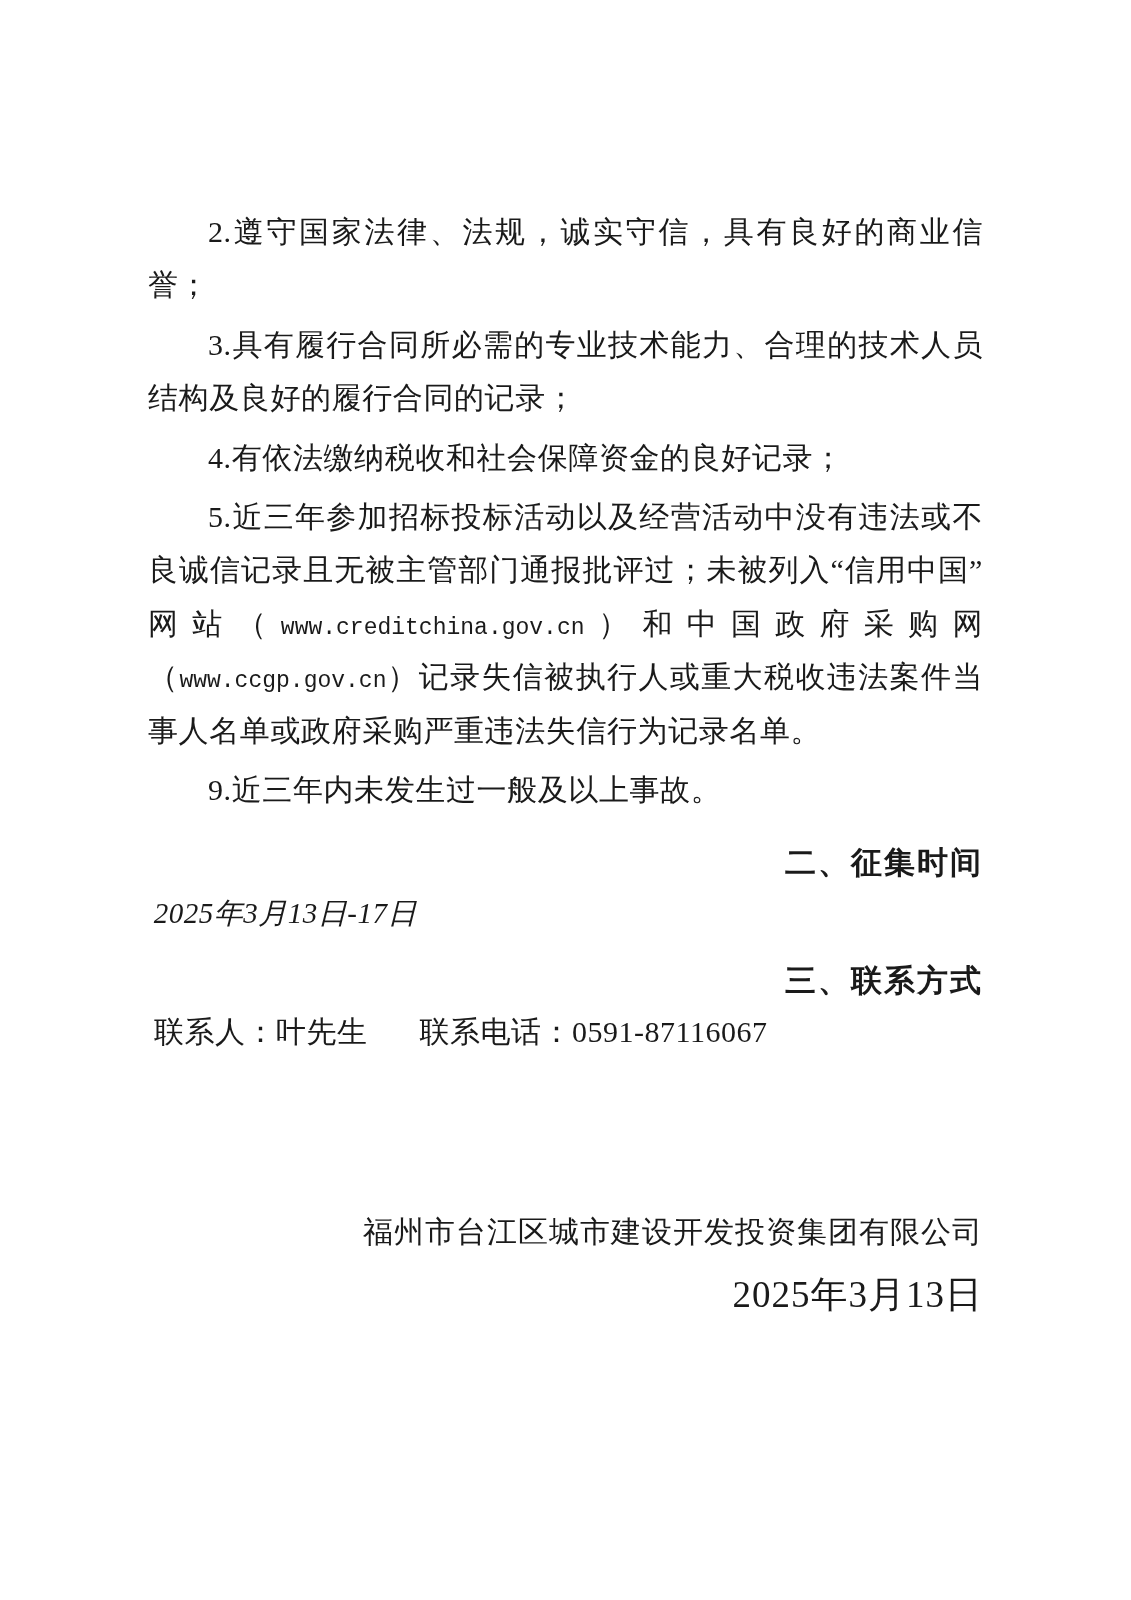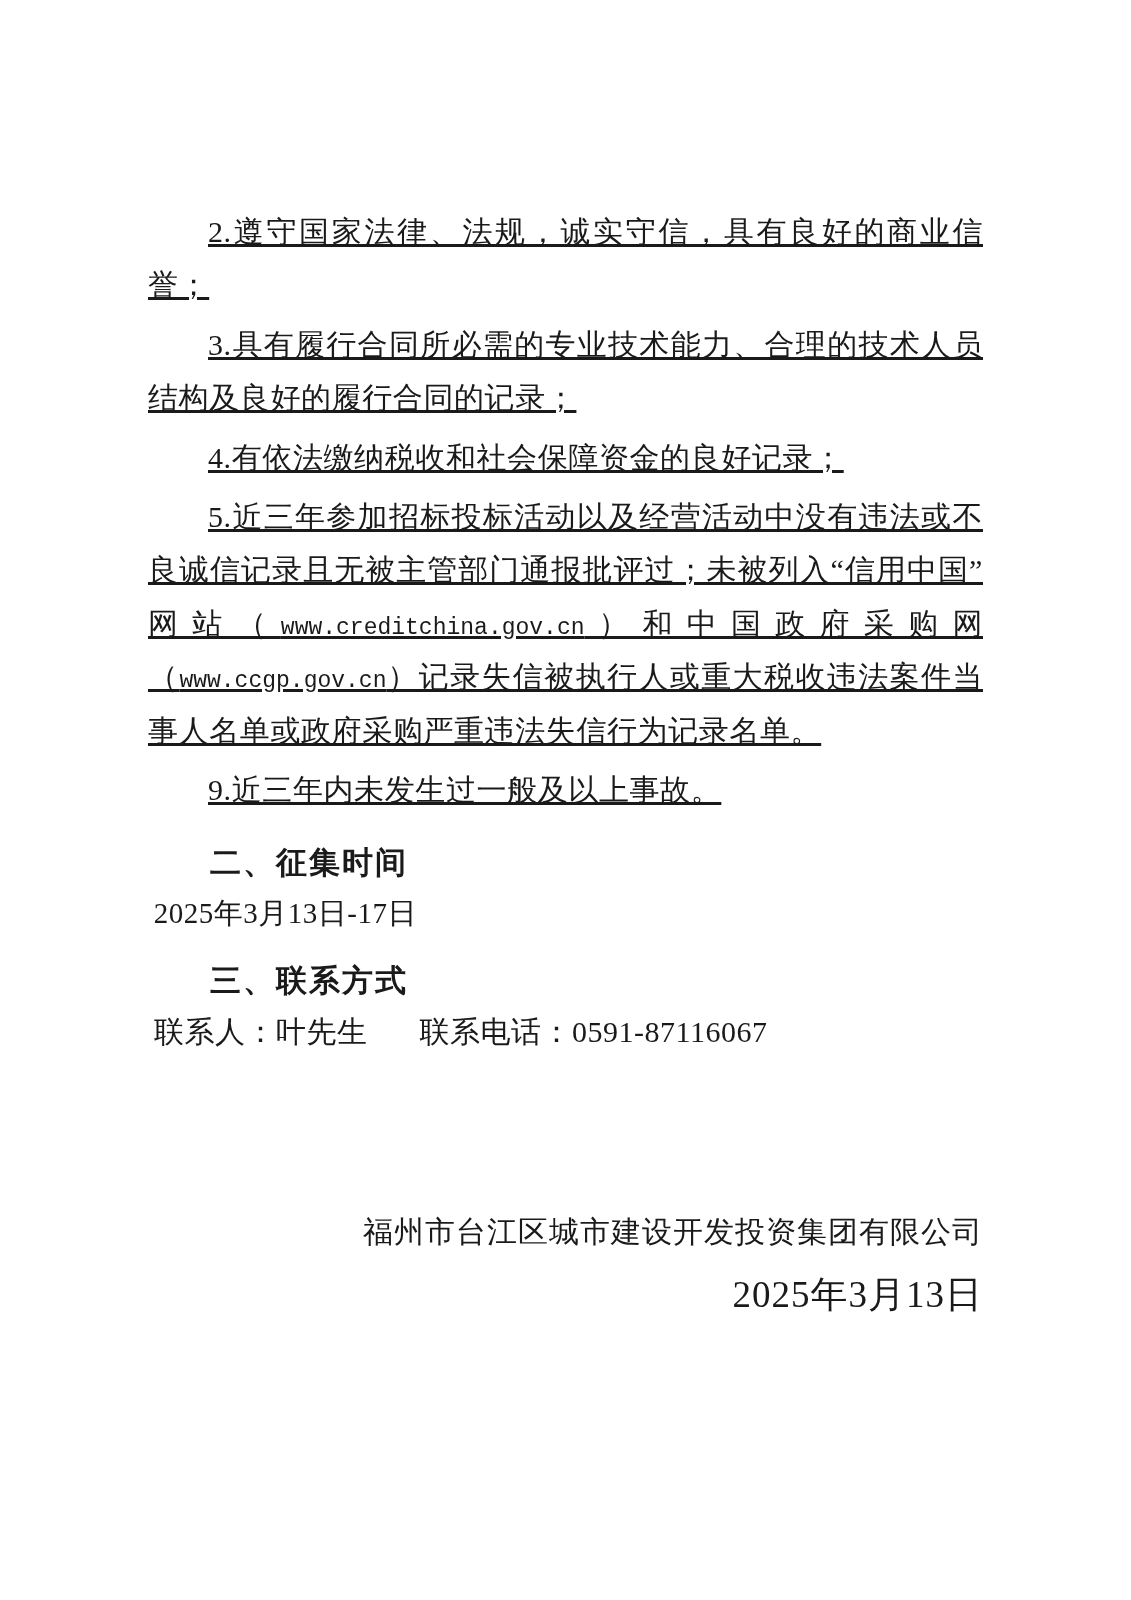--- a/index.html
+++ b/index.html
@@ -22,43 +22,44 @@
     box-sizing: border-box;
   }
   .para {
     font-size: 30px;
     line-height: 1.78;
     text-align: justify;
     text-justify: inter-ideograph;
     margin: 0 0 6px 0;
     letter-spacing: 0.6px;
     font-family: "Liberation Serif", "DejaVu Serif", serif;
-    text-decoration: underline;
   }
   .indent {
     text-indent: 2em;
   }
   .mono-inline {
     font-family: "Liberation Mono", "DejaVu Sans Mono", monospace;
     letter-spacing: 0px;
     font-size: 23px;
   }
   .section-head {
     font-size: 31px;
     font-weight: bold;
     margin: 26px 0 10px 0;
     text-indent: 2em;
     letter-spacing: 2px;
     font-family: Liberation Serif, serif;
+    text-align: right;
   }
   .plain-line {
     font-size: 29px;
     margin: 4px 0 10px 0;
     text-indent: 0.2em;
     letter-spacing: 0.5px;
+    font-style: italic;
   }
   .contact-line {
     font-size: 30px;
     margin: 10px 0 0 0;
     text-indent: 0.2em;
     letter-spacing: 0.5px;
   }
   .contact-gap {
     display: inline-block;
     width: 52px;

